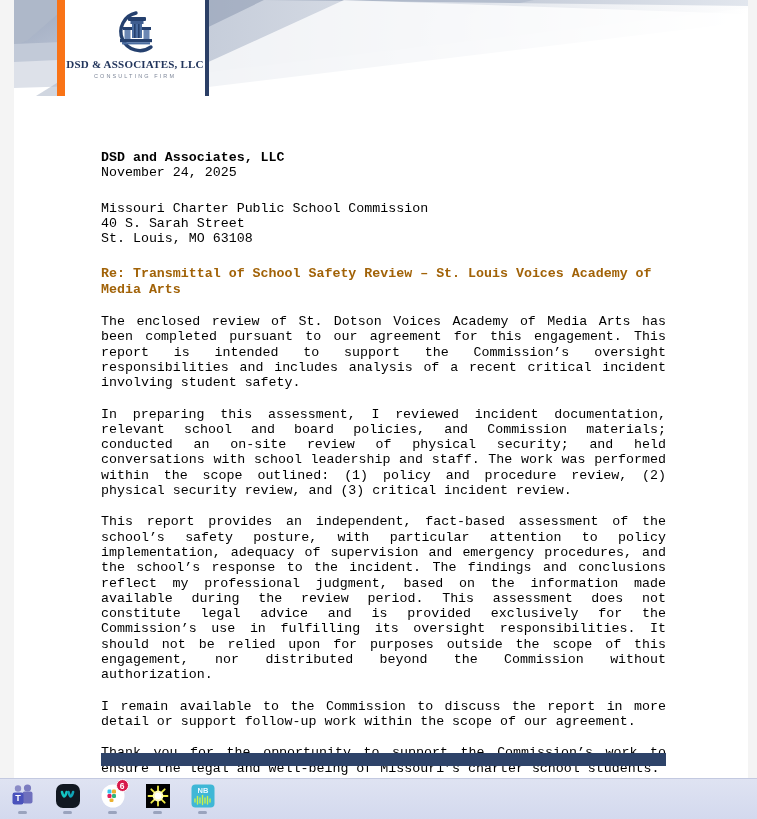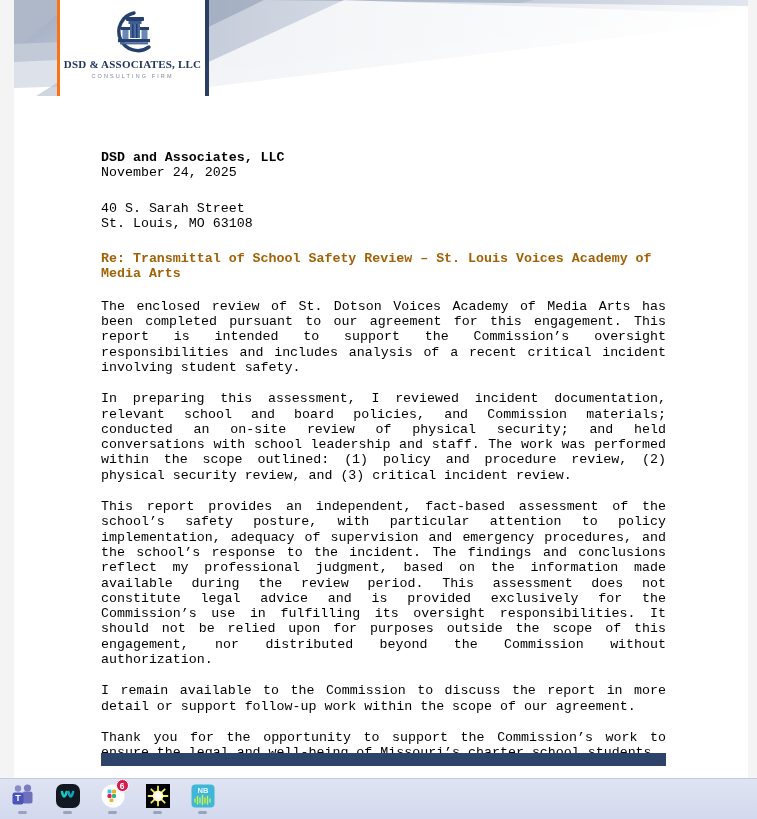--- a/index.html
+++ b/index.html
@@ -61,21 +61,21 @@
   .banner svg { display: block; }
 
   
   .logo-card {
     position: absolute;
     left: 43px;
     top: 0;
     width: 152px;
     height: 96px;
     background: #ffffff;
-    border-left: 3px solid #f97316;
+    border-left: 8px solid #f97316;
     border-right: 4px solid #2b3f66;
     box-sizing: border-box;
     display: flex;
     flex-direction: column;
     align-items: center;
     justify-content: flex-start;
     padding-top: 9px;
   }
   .logo-mark { width: 58px; height: 48px; display: block; }
   .logo-name {
@@ -257,20 +257,21 @@
       </div>
     </div>
 
     <div id="letter">
 
       <div class="ln b">DSD and Associates, LLC</div>
       <div class="ln">November 24, 2025</div>
 
       <div class="gap-md"></div>
 
+      <div class="ln">Missouri Charter Public School Commission</div>
       <div class="ln">40 S. Sarah Street</div>
       <div class="ln">St. Louis, MO 63108</div>
 
       <div class="gap-md"></div>
 
       <p class="subject">Re: Transmittal of School Safety Review – St. Louis Voices Academy of Media Arts</p>
 
       <p class="para">The enclosed review of St. Dotson Voices Academy of Media Arts has been completed pursuant to our agreement for this engagement.  This report is intended to support the Commission’s oversight responsibilities and includes analysis of a recent critical incident involving student safety.</p>
       <p class="para">In preparing this assessment, I reviewed incident documentation, relevant school and board policies, and Commission materials; conducted an on-site review of physical security; and held conversations with school leadership and staff. The work was performed within the scope outlined: (1) policy and procedure review, (2) physical security review, and (3) critical incident review.</p>
       <p class="para">This report provides an independent, fact-based assessment of the school’s safety posture, with particular attention to policy implementation, adequacy of supervision and emergency procedures, and the school’s response to the incident. The findings and conclusions reflect my professional judgment, based on the information made available during the review period.  This assessment does not constitute legal advice and is provided exclusively for the Commission’s use in fulfilling its oversight responsibilities.  It should not be relied upon for purposes outside the scope of this engagement, nor distributed beyond the Commission without authorization.</p>

